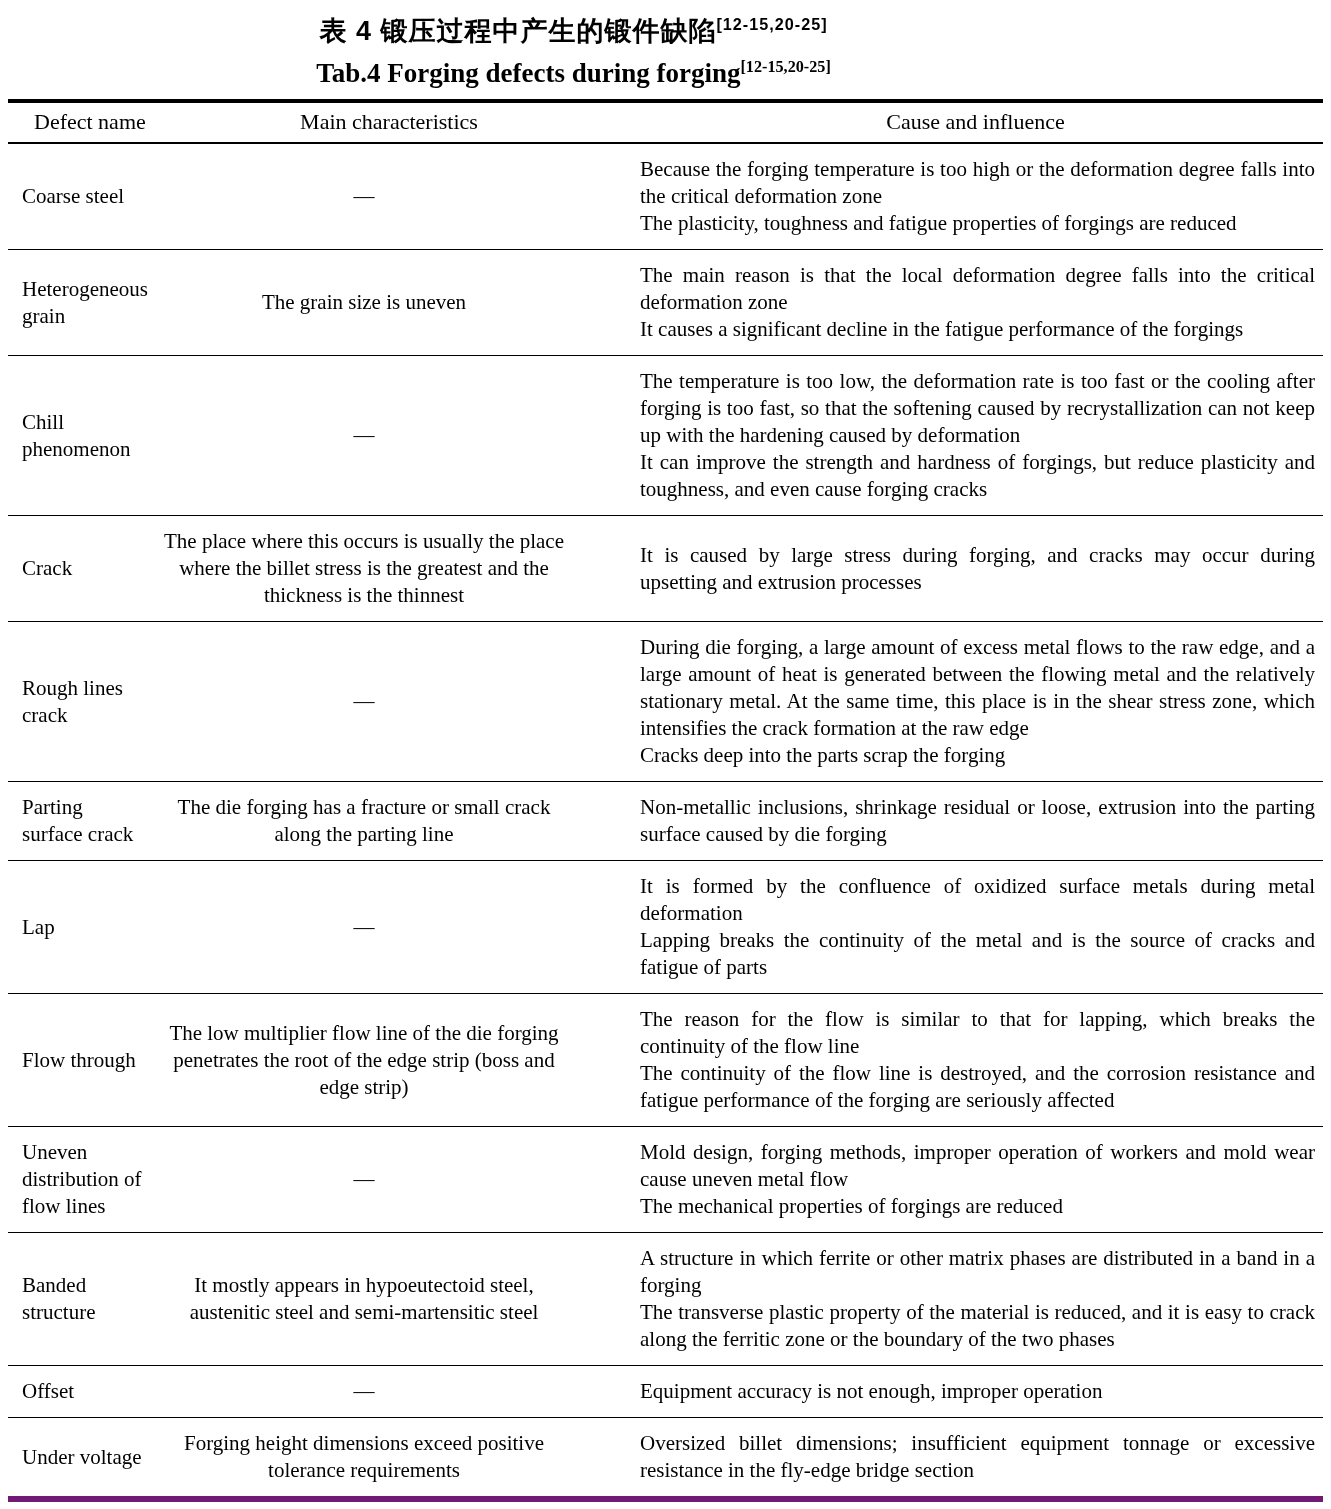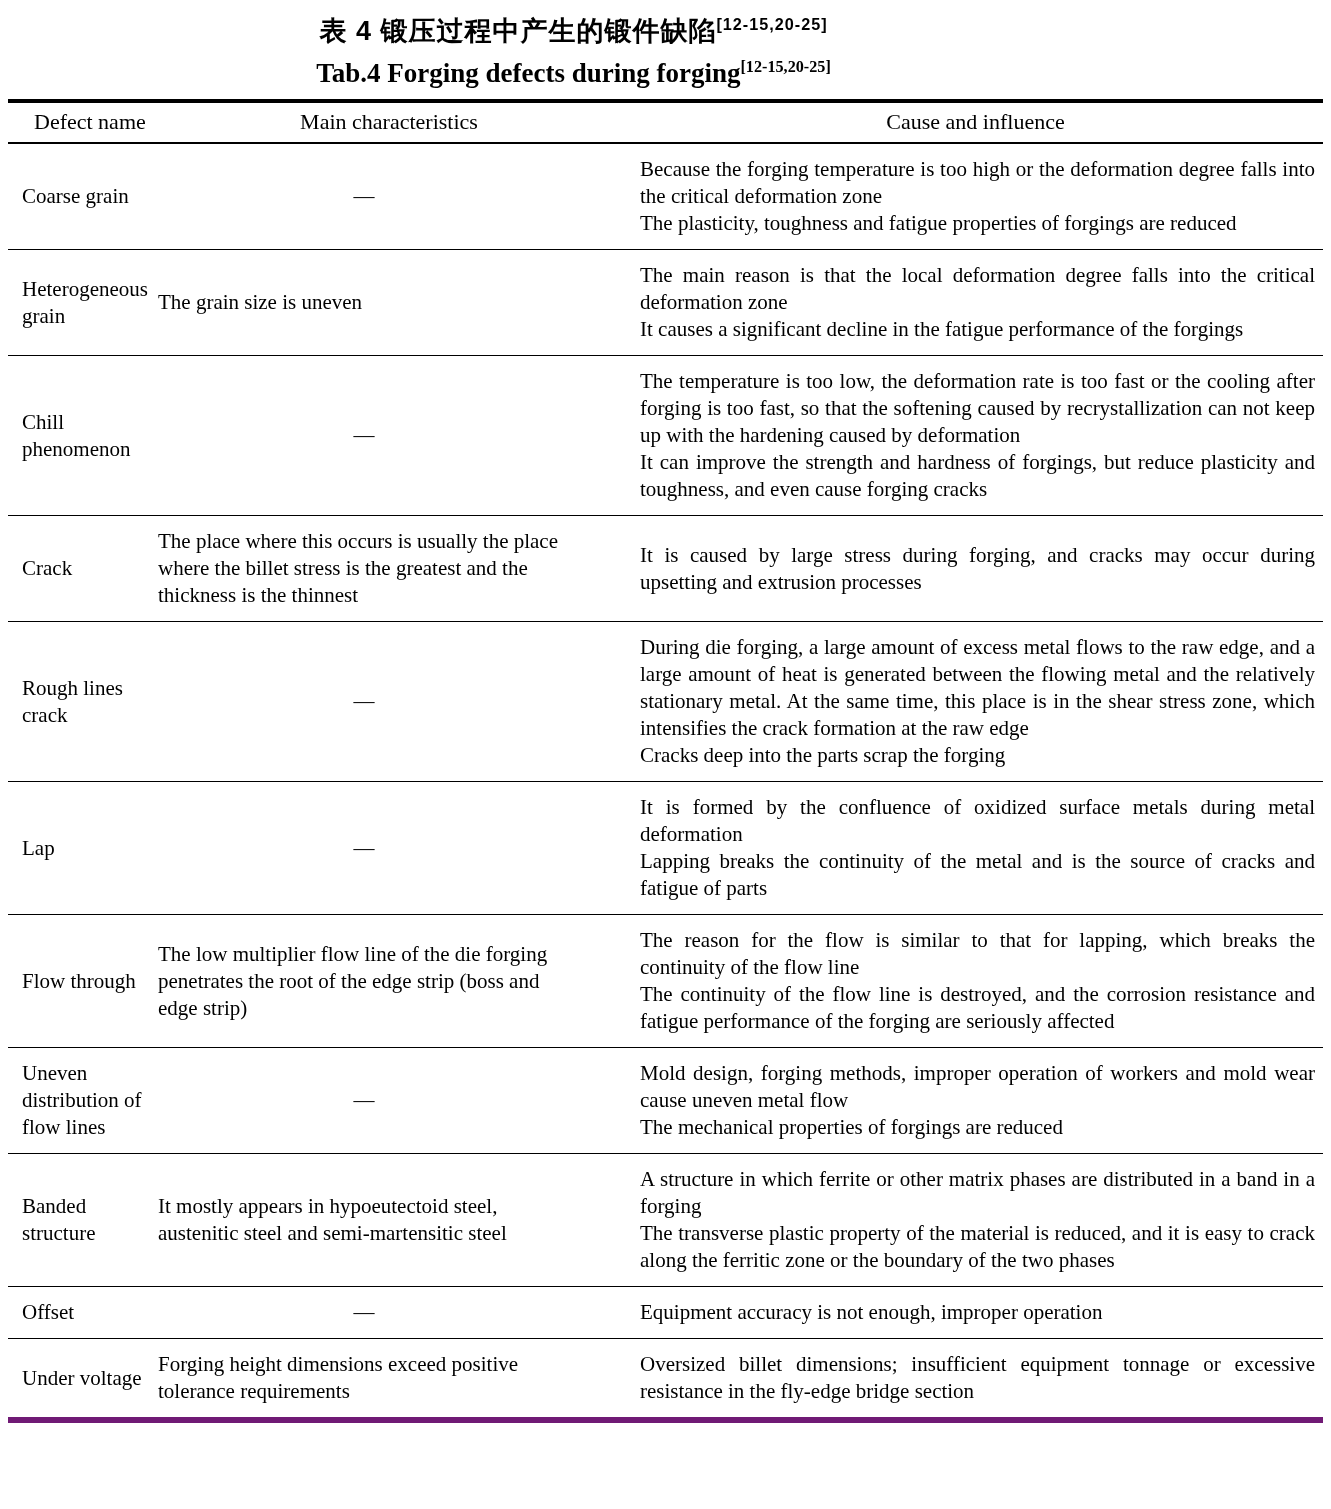--- a/index.html
+++ b/index.html
@@ -70,21 +70,21 @@
     border-bottom: 1.5px solid #000;
   }
   td.c-name {
     padding-left: 14px;
     padding-right: 6px;
     text-align: left;
   }
   td.c-char {
     padding-left: 8px;
     padding-right: 58px;
-    text-align: left;
+    text-align: center;
   }
   td.c-char.dash {
     text-align: center;
     padding-right: 58px;
   }
   td.c-cause {
     padding-left: 12px;
     padding-right: 8px;
   }
   td.c-cause .p {
@@ -114,21 +114,21 @@
     </colgroup>
     <thead>
       <tr>
         <th class="h-name">Defect name</th>
         <th class="h-char">Main characteristics</th>
         <th class="h-cause">Cause and influence</th>
       </tr>
     </thead>
     <tbody>
         <tr>
-          <td class="c-name">Coarse grain</td>
+          <td class="c-name">Coarse steel</td>
           <td class="c-char dash">—</td>
           <td class="c-cause">
             <div class="p">Because the forging temperature is too high or the deformation degree falls into the critical deformation zone</div>
             <div class="p">The plasticity, toughness and fatigue properties of forgings are reduced</div>
           </td>
         </tr>
         <tr>
           <td class="c-name">Heterogeneous grain</td>
           <td class="c-char">The grain size is uneven</td>
           <td class="c-cause">
@@ -153,20 +153,27 @@
         </tr>
         <tr>
           <td class="c-name">Rough lines crack</td>
           <td class="c-char dash">—</td>
           <td class="c-cause">
             <div class="p">During die forging, a large amount of excess metal flows to the raw edge, and a large amount of heat is generated between the flowing metal and the relatively stationary metal. At the same time, this place is in the shear stress zone, which intensifies the crack formation at the raw edge</div>
             <div class="p">Cracks deep into the parts scrap the forging</div>
           </td>
         </tr>
         <tr>
+          <td class="c-name">Parting surface crack</td>
+          <td class="c-char">The die forging has a fracture or small crack along the parting line</td>
+          <td class="c-cause">
+            <div class="p">Non-metallic inclusions, shrinkage residual or loose, extrusion into the parting surface caused by die forging</div>
+          </td>
+        </tr>
+        <tr>
           <td class="c-name">Lap</td>
           <td class="c-char dash">—</td>
           <td class="c-cause">
             <div class="p">It is formed by the confluence of oxidized surface metals during metal deformation</div>
             <div class="p">Lapping breaks the continuity of the metal and is the source of cracks and fatigue of parts</div>
           </td>
         </tr>
         <tr>
           <td class="c-name">Flow through</td>
           <td class="c-char">The low multiplier flow line of the die forging penetrates the root of the edge strip (boss and edge strip)</td>

